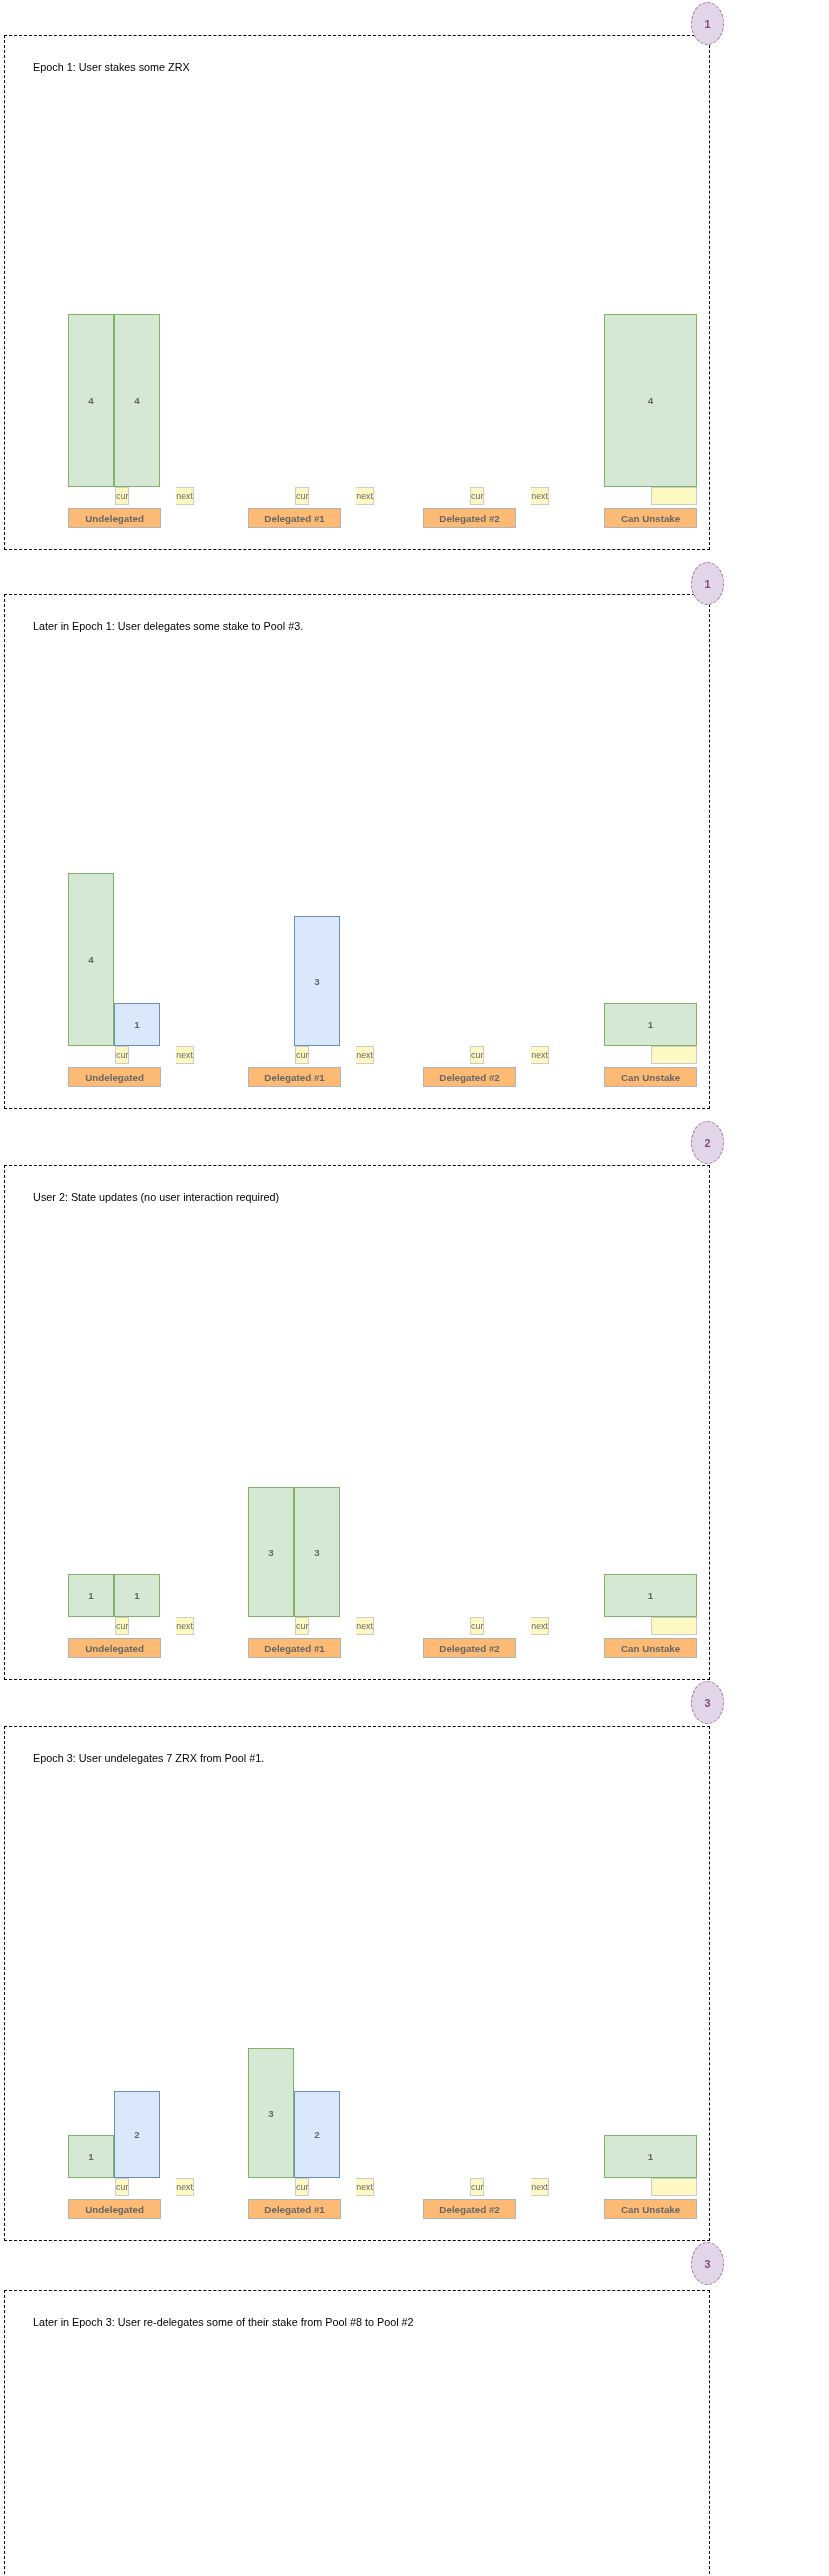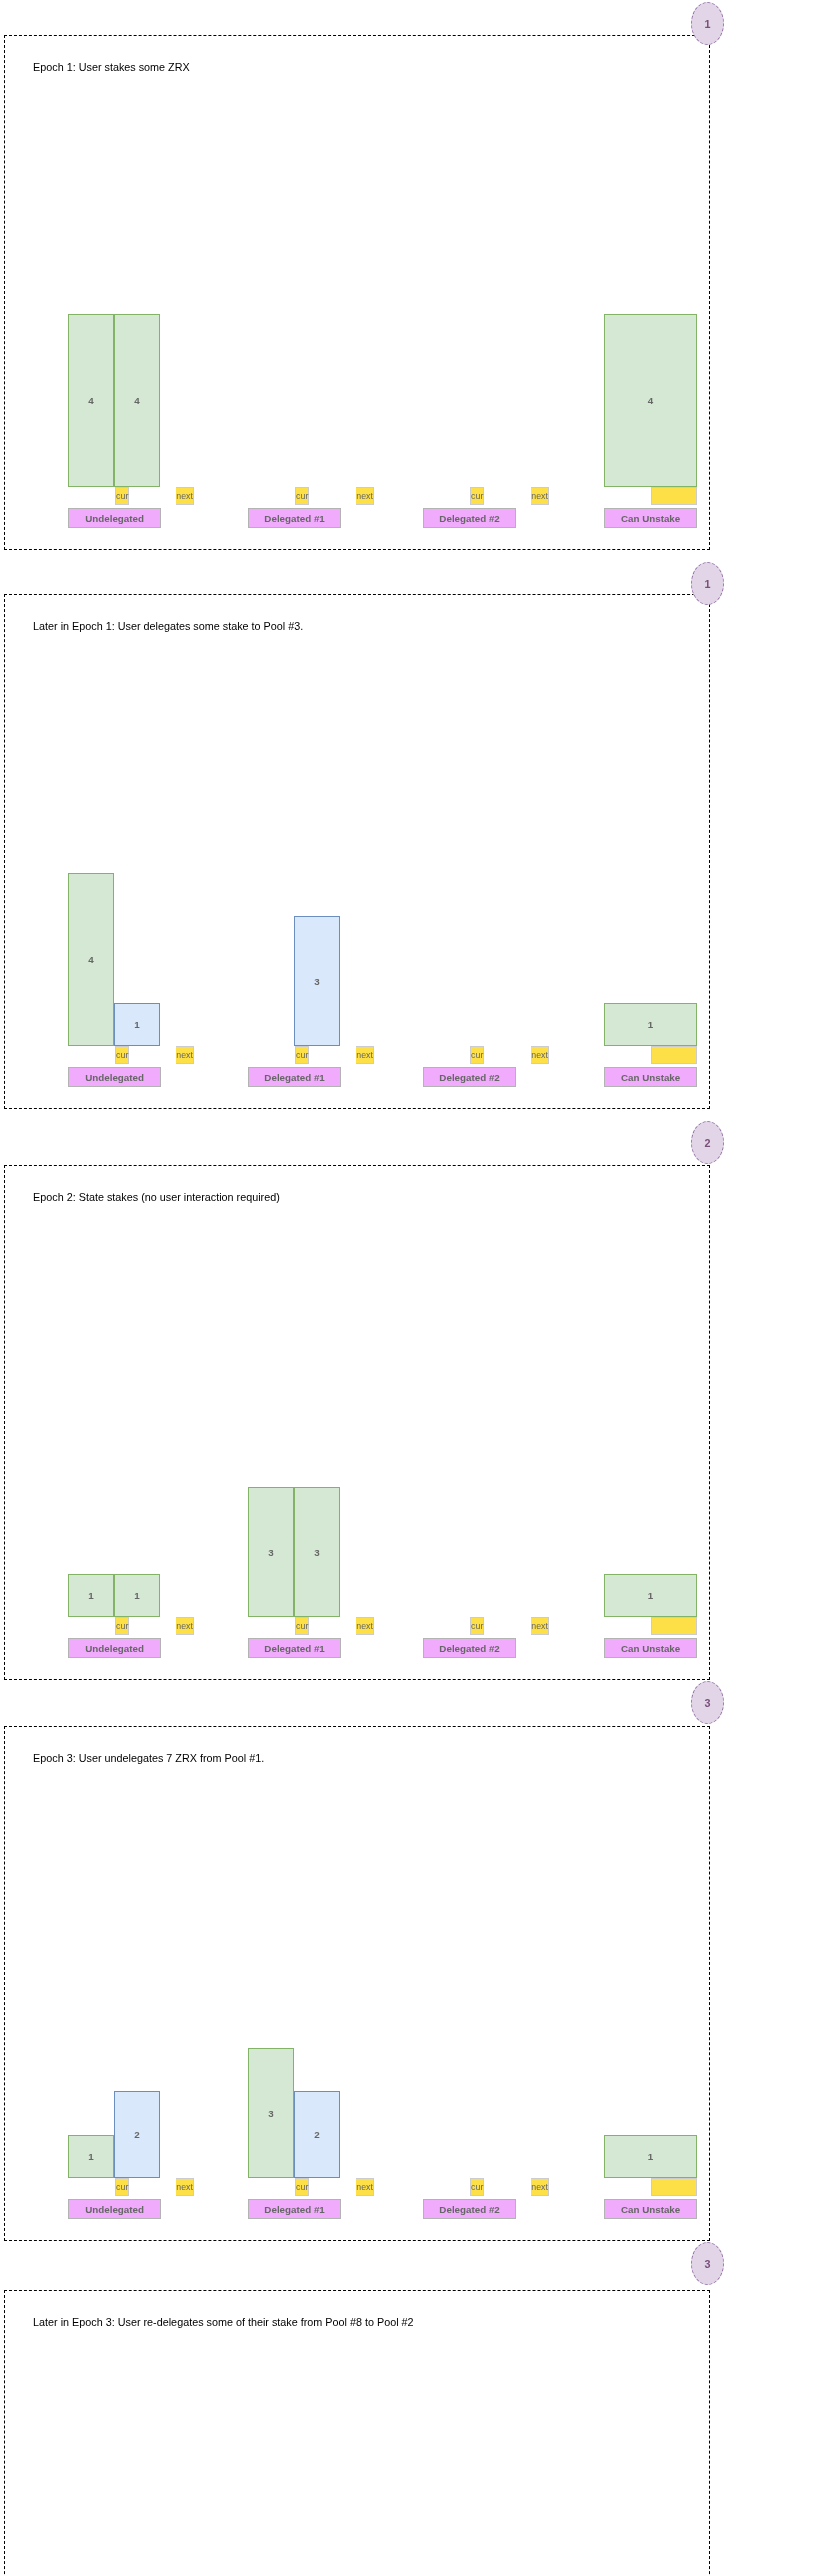--- a/index.html
+++ b/index.html
@@ -92,41 +92,41 @@
     left:0;
     bottom:23px;
     width:93px;
     height:18.5px;
     display:flex;
     box-sizing:border-box;
   }
   .cell{
     width:46px;
     height:18.5px;
-    background:#fde047;
+    background:#fef9c3;
     border:0.5px solid #cccccc;
     box-sizing:border-box;
     display:flex;
     align-items:center;
     justify-content:center;
     font-size:8.8px;
     color:#666666;
     margin-left:47px;
   }
   .cell + .cell{border-left:none;text-align:center;}
   .cell.wide{width:93px;}
 
   
   .gname{
     position:absolute;
     left:0;
     bottom:0;
     width:93px;
     height:20.6px;
-    background:#f0abfc;
+    background:#fdba74;
     border:0.5px solid #b3b3b3;
     box-sizing:border-box;
     display:flex;
     align-items:center;
     justify-content:center;
     font-size:9.8px;
     font-weight:bold;
     color:#666666;
     white-space:nowrap;
   }
@@ -249,21 +249,21 @@
           </div>
         </div>
         <div class="curnext">
           <div class="cell wide"></div>
         </div>
         <div class="gname">Can Unstake</div>
       </div>
     </div>
     <div class="epoch-badge" style="top: 562px; left: 691px; position: absolute;">1</div>
     <div class="panel" style="top: 1165px; height: 515px;">
-      <div class="panel-title">Epoch 2: State stakes (no user interaction required)</div>
+      <div class="panel-title">User 2: State updates (no user interaction required)</div>
       <div class="group" style="left: 63px; bottom: 20.6px; height: 464px;">
         <div class="bars">
           <div class="bar-slot">
             <div class="bar green" style="height: 43px;">1</div>
           </div>
           <div class="bar-slot">
             <div class="bar green" style="height: 43px;">1</div>
           </div>
         </div>
         <div class="curnext">

